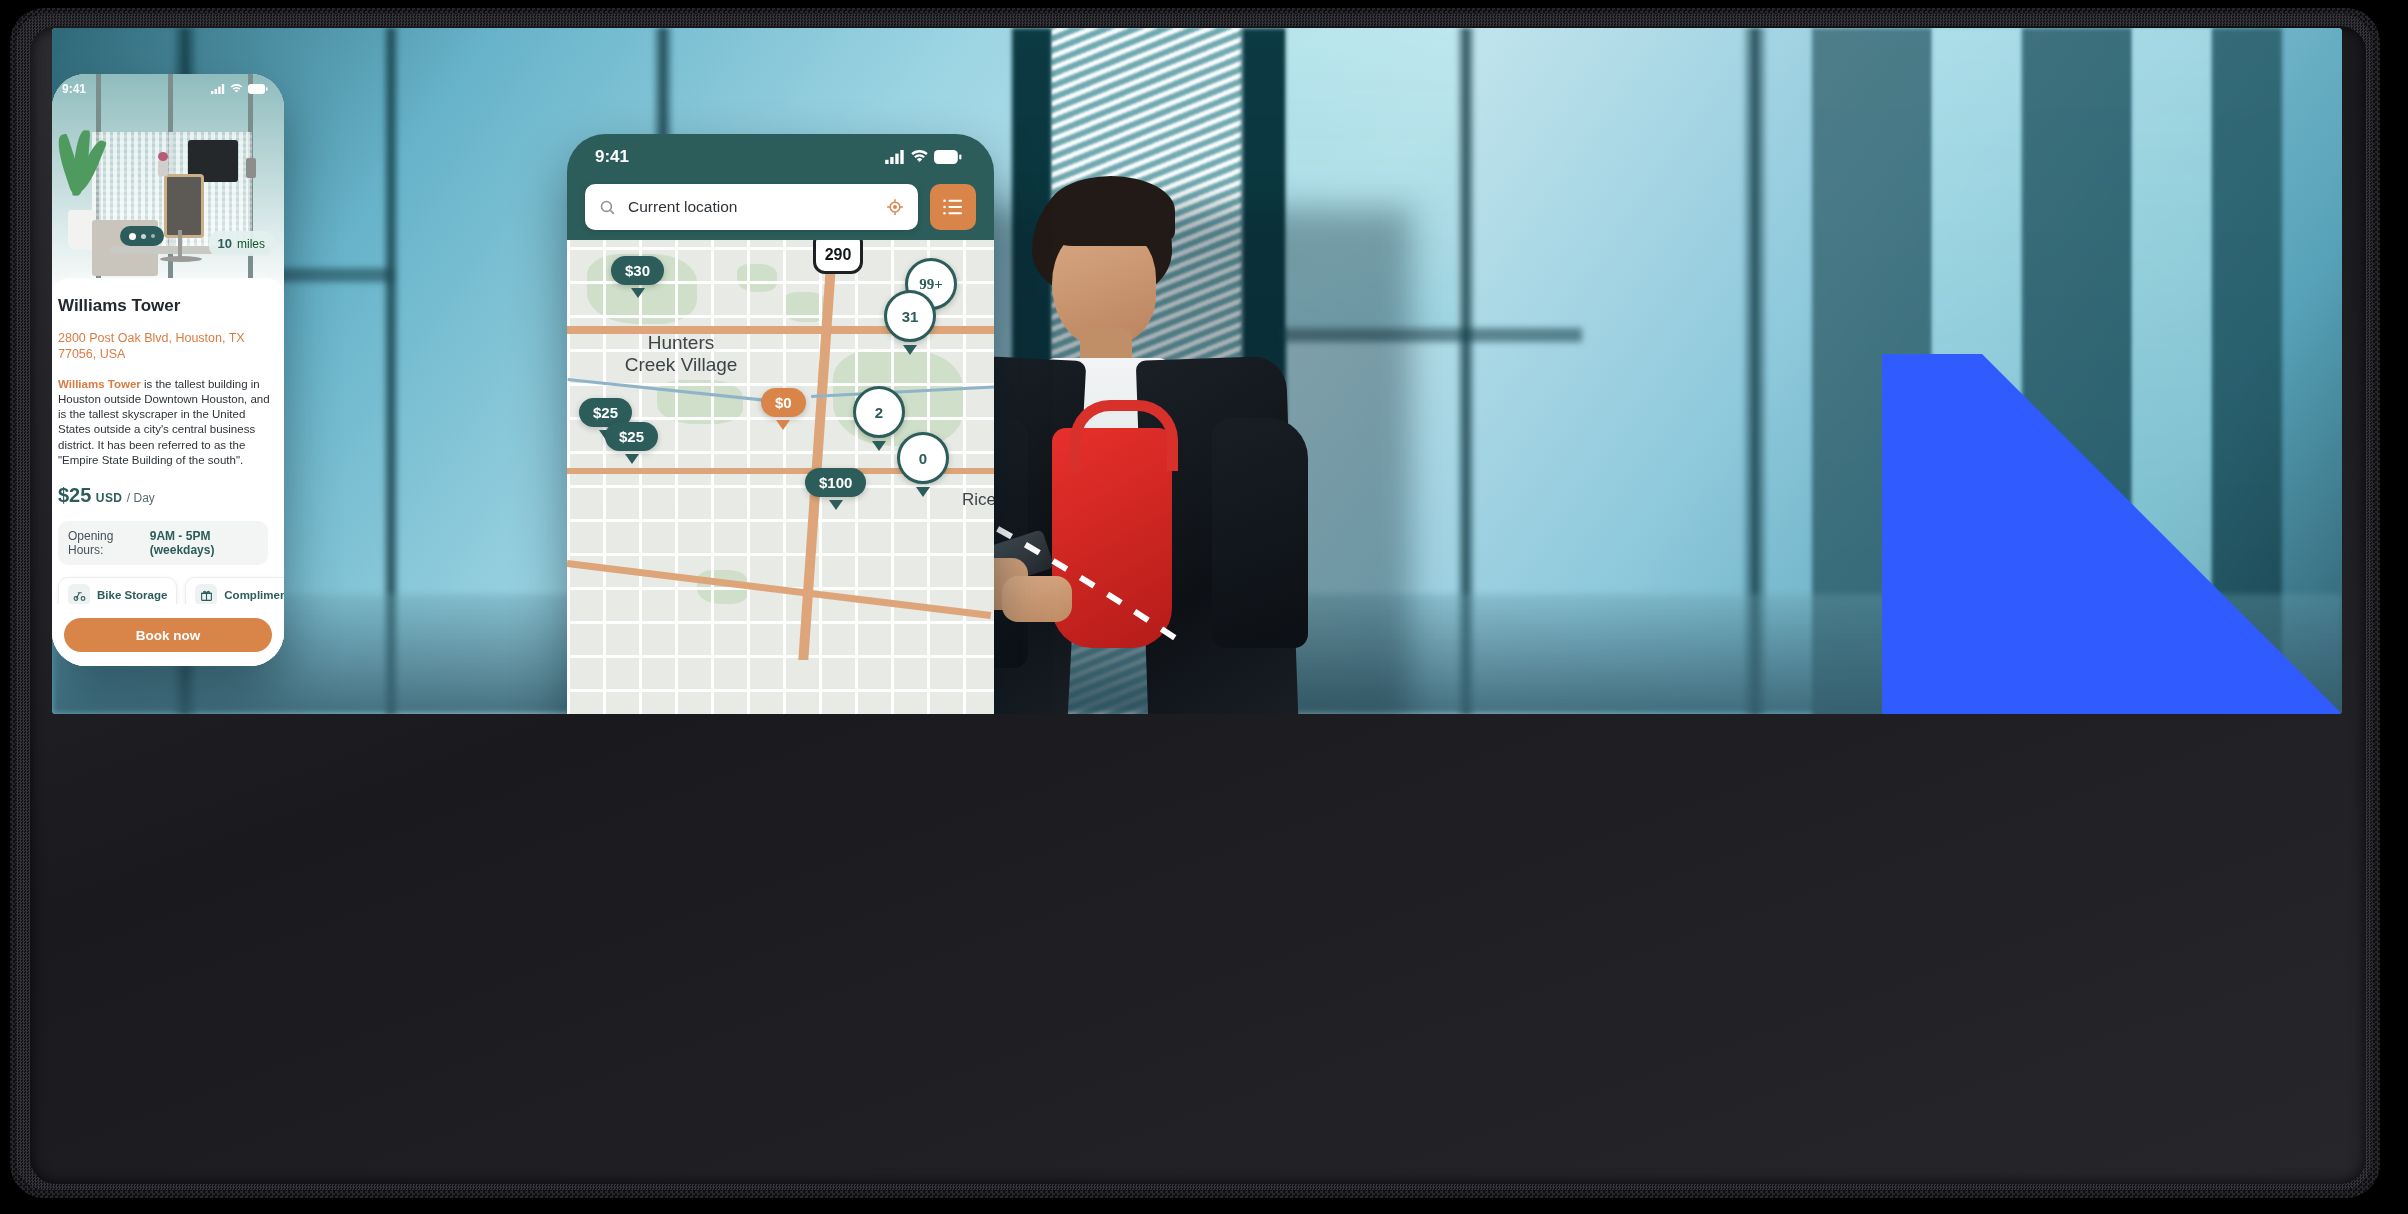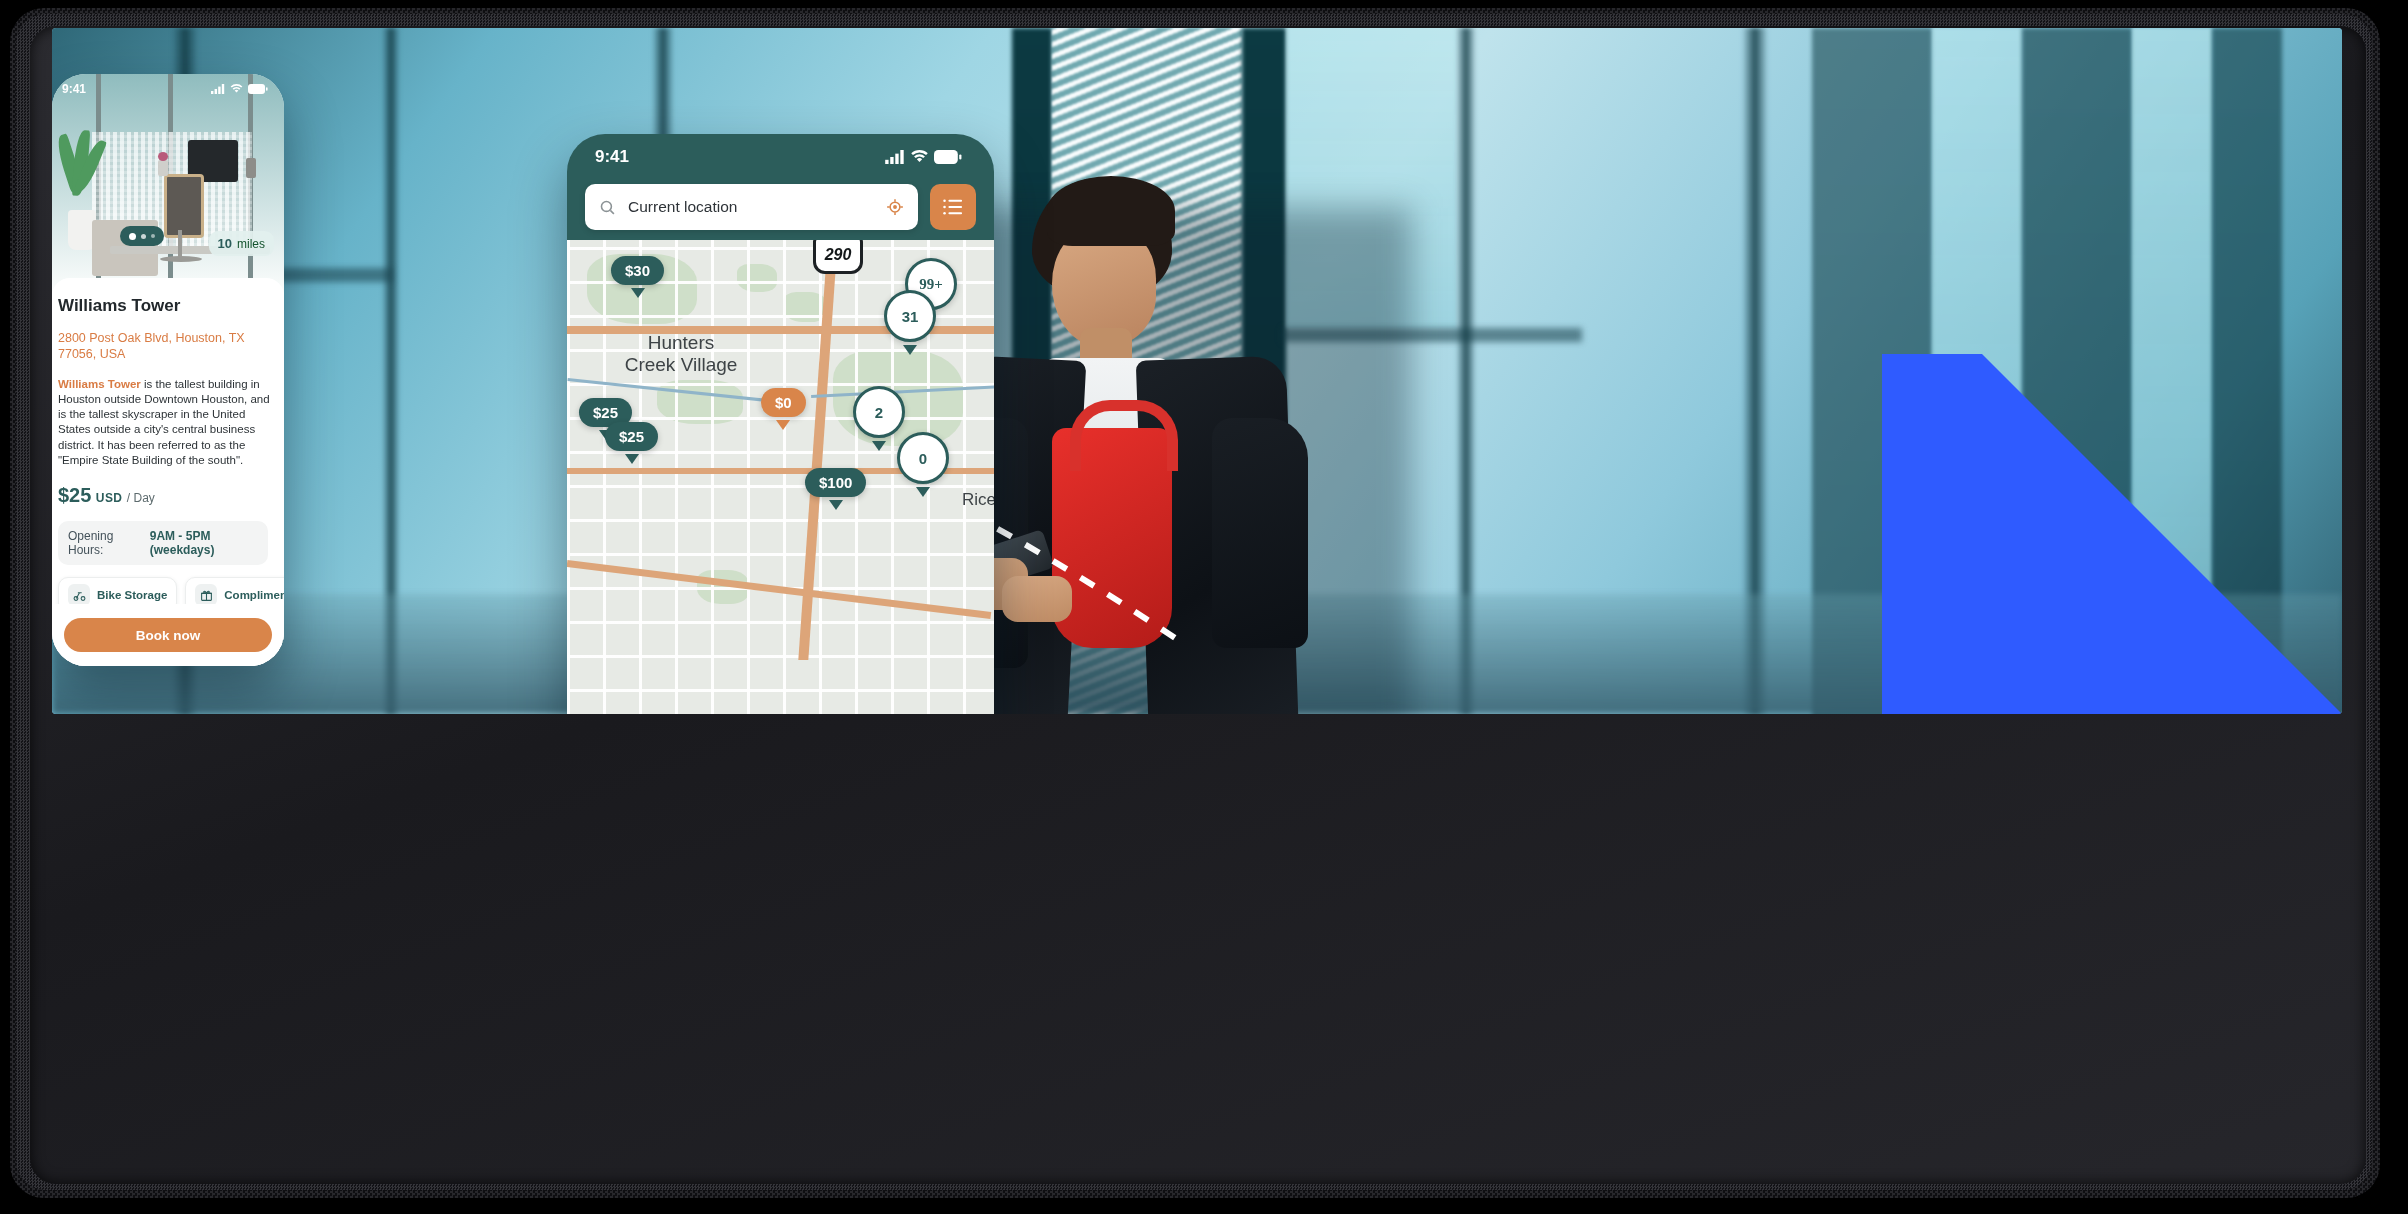--- a/index.html
+++ b/index.html
@@ -152,21 +152,21 @@
   .map-base{position:absolute;inset:0;background:#e7eae5;}
   .map-green{position:absolute;background:#cfdfc9;border-radius:30% 40% 35% 45%;}
   .map-grid{position:absolute;inset:0;
     background:
       repeating-linear-gradient(90deg, rgba(255,255,255,.95) 0 3px, transparent 3px 36px),
       repeating-linear-gradient(0deg, rgba(255,255,255,.95) 0 3px, transparent 3px 34px);}
   .map-road{position:absolute;background:#dda579;}
   .map-water{position:absolute;background:#8fb4c9;}
   .map-label{position:absolute;font-size:19px;color:#3d4346;font-weight:400;text-align:center;line-height:1.15;}
   .shield{position:absolute;width:44px;height:32px;background:#fff;border:3px solid #1d2124;border-radius:6px 6px 12px 12px;
-    display:flex;align-items:center;justify-content:center;font-size:16px;font-weight:700;color:#14181a;font-style:italic;}
+    display:flex;align-items:center;justify-content:center;font-size:16px;font-weight:700;color:#14181a;}
 
   .pin{position:absolute;display:flex;flex-direction:column;align-items:center;cursor:pointer;}
   .pin .bubble{background:#2c5d5b;color:#fff;border-radius:18px;padding:6px 14px;font-size:15px;font-weight:700;
     box-shadow:0 2px 6px rgba(0,0,0,.2);}
   .pin .tail{width:0;height:0;border-left:7px solid transparent;border-right:7px solid transparent;border-top:10px solid #2c5d5b;margin-top:3px;}
   .pin.orange .bubble{background:#d9854a;}
   .pin.orange .tail{border-top-color:#d9854a;}
   .pin.cluster .bubble{background:#fff;color:#2c5d5b;border:3px solid #2c5d5b;border-radius:50%;
     width:46px;height:46px;display:flex;align-items:center;justify-content:center;padding:0;font-size:15px;}
 </style>

